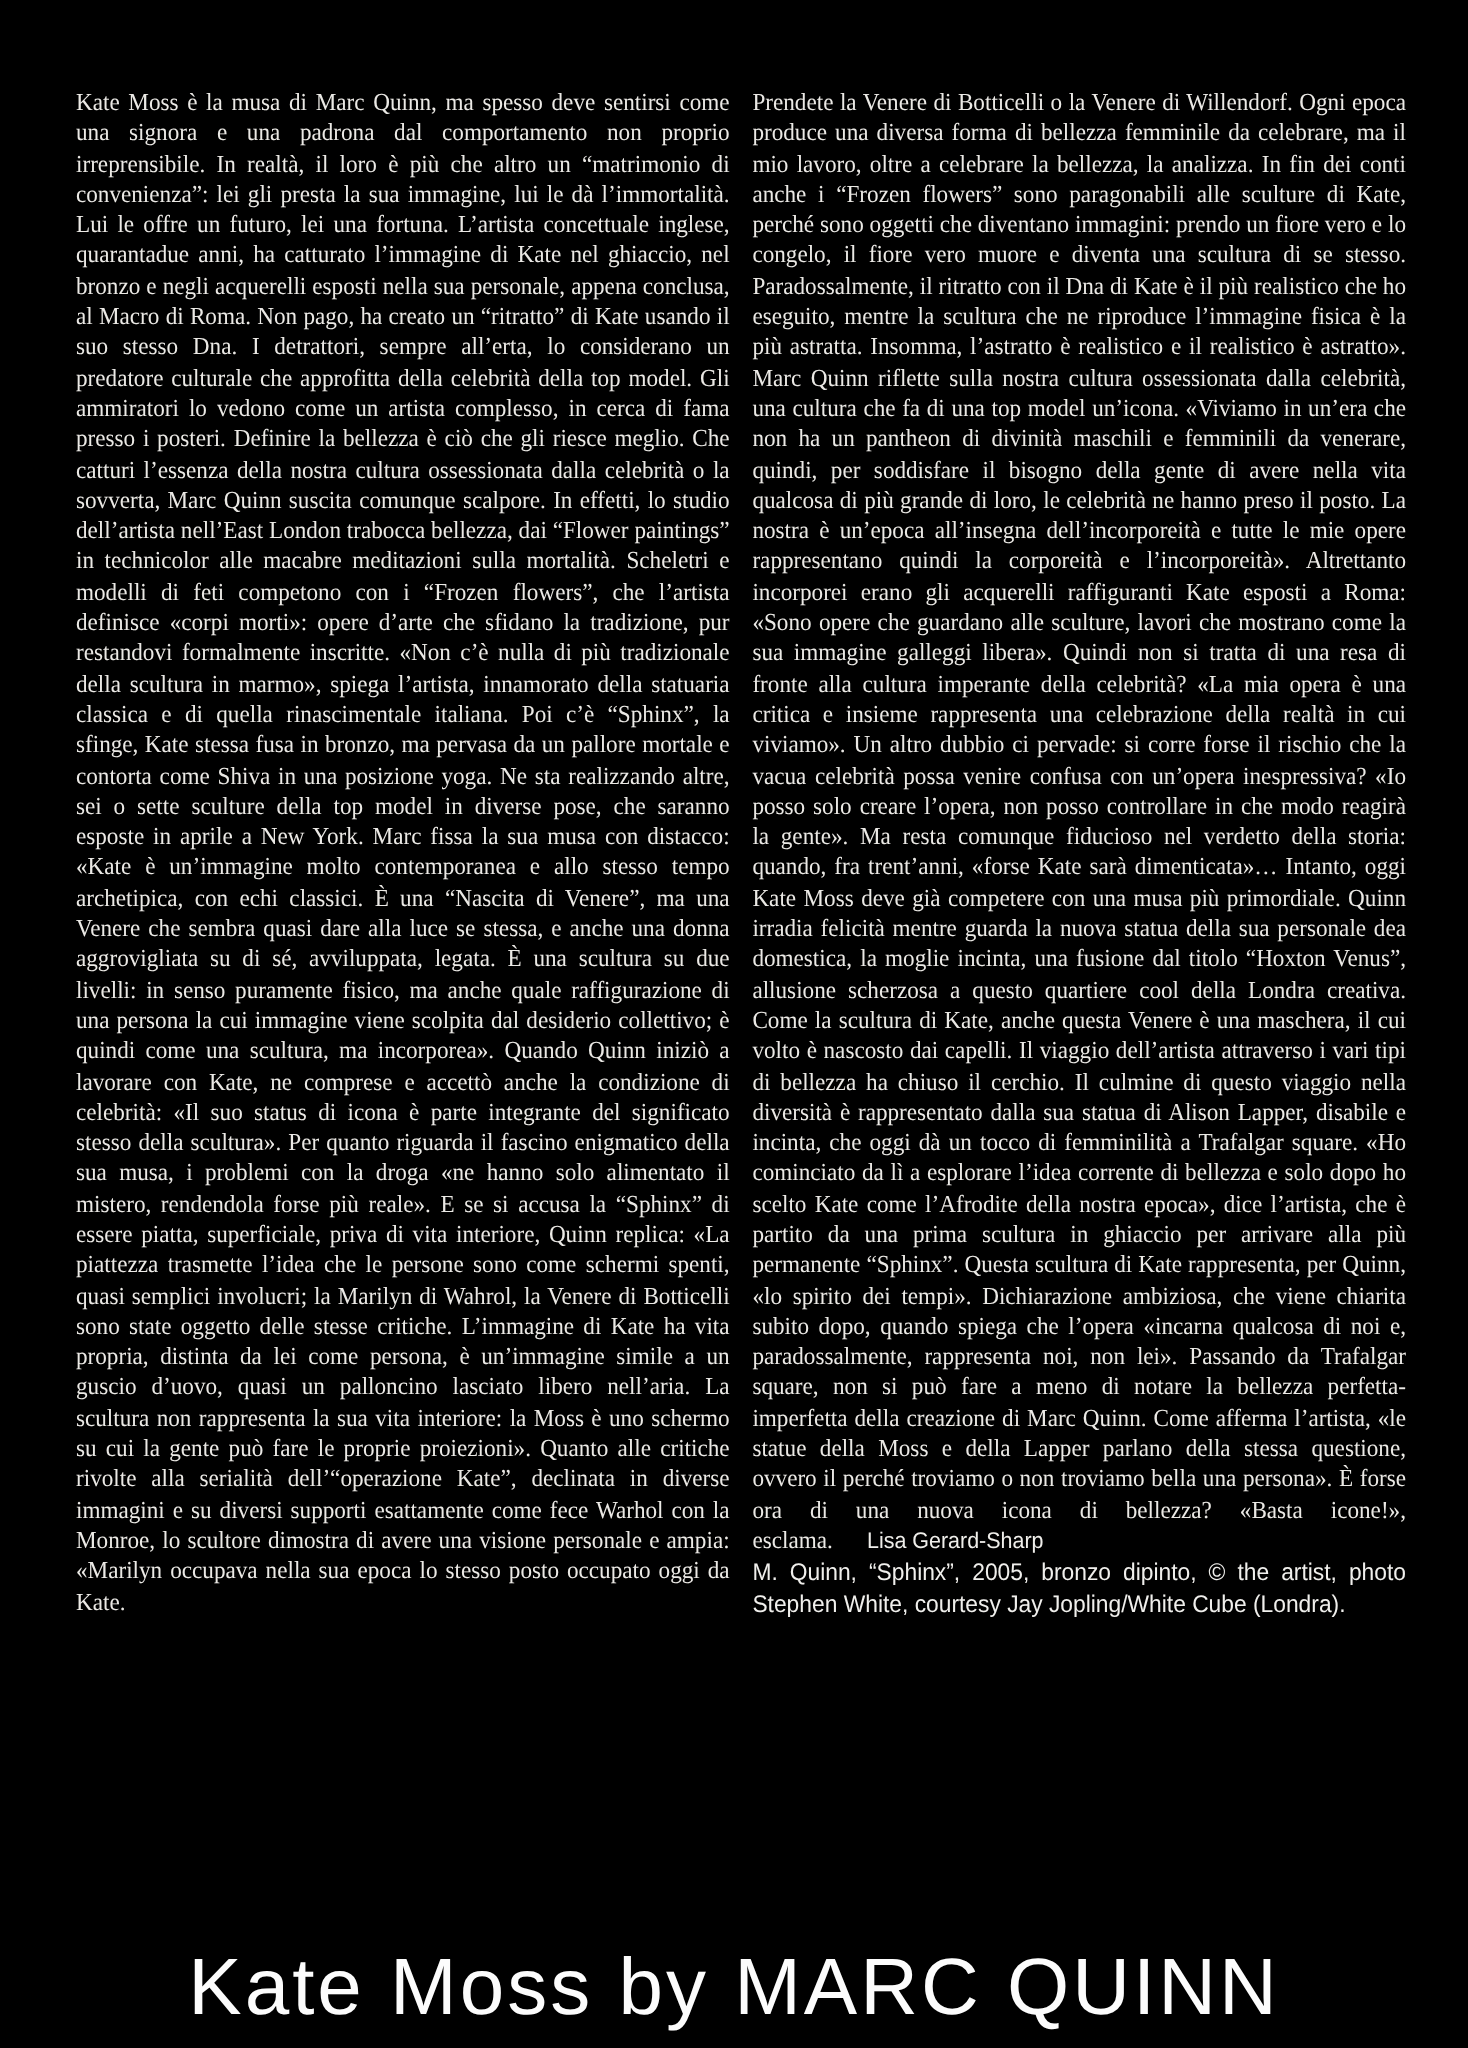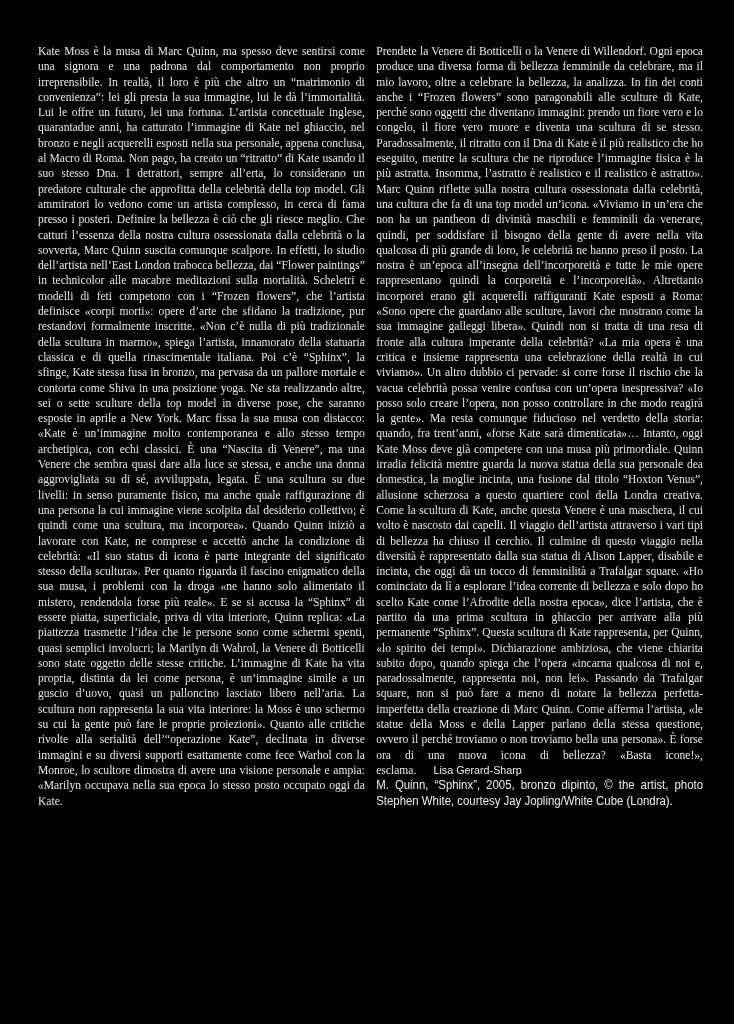--- a/index.html
+++ b/index.html
@@ -77,14 +77,15 @@
       <p>Kate Moss è la musa di Marc Quinn, ma spesso deve sentirsi come una signora e una padrona dal comportamento non proprio irreprensibile. In realtà, il loro è più che altro un “matrimonio di convenienza”: lei gli presta la sua immagine, lui le dà l’immortalità. Lui le offre un futuro, lei una fortuna. L’artista concettuale inglese, quarantadue anni, ha catturato l’immagine di Kate nel ghiaccio, nel bronzo e negli acquerelli esposti nella sua personale, appena conclusa, al Macro di Roma. Non pago, ha creato un “ritratto” di Kate usando il suo stesso Dna. I detrattori, sempre all’erta, lo considerano un predatore culturale che approfitta della celebrità della top model. Gli ammiratori lo vedono come un artista complesso, in cerca di fama presso i posteri. Definire la bellezza è ciò che gli riesce meglio. Che catturi l’essenza della nostra cultura ossessionata dalla celebrità o la sovverta, Marc Quinn suscita comunque scalpore. In effetti, lo studio dell’artista nell’East London trabocca bellezza, dai “Flower paintings” in technicolor alle macabre meditazioni sulla mortalità. Scheletri e modelli di feti competono con i “Frozen flowers”, che l’artista definisce «corpi morti»: opere d’arte che sfidano la tradizione, pur restandovi formalmente inscritte. «Non c’è nulla di più tradizionale della scultura in marmo», spiega l’artista, innamorato della statuaria classica e di quella rinascimentale italiana. Poi c’è “Sphinx”, la sfinge, Kate stessa fusa in bronzo, ma pervasa da un pallore mortale e contorta come Shiva in una posizione yoga. Ne sta realizzando altre, sei o sette sculture della top model in diverse pose, che saranno esposte in aprile a New York. Marc fissa la sua musa con distacco: «Kate è un’immagine molto contemporanea e allo stesso tempo archetipica, con echi classici. È una “Nascita di Venere”, ma una Venere che sembra quasi dare alla luce se stessa, e anche una donna aggrovigliata su di sé, avviluppata, legata. È una scultura su due livelli: in senso puramente fisico, ma anche quale raffigurazione di una persona la cui immagine viene scolpita dal desiderio collettivo; è quindi come una scultura, ma incorporea». Quando Quinn iniziò a lavorare con Kate, ne comprese e accettò anche la condizione di celebrità: «Il suo status di icona è parte integrante del significato stesso della scultura». Per quanto riguarda il fascino enigmatico della sua musa, i problemi con la droga «ne hanno solo alimentato il mistero, rendendola forse più reale». E se si accusa la “Sphinx” di essere piatta, superficiale, priva di vita interiore, Quinn replica: «La piattezza trasmette l’idea che le persone sono come schermi spenti, quasi semplici involucri; la Marilyn di Wahrol, la Venere di Botticelli sono state oggetto delle stesse critiche. L’immagine di Kate ha vita propria, distinta da lei come persona, è un’immagine simile a un guscio d’uovo, quasi un palloncino lasciato libero nell’aria. La scultura non rappresenta la sua vita interiore: la Moss è uno schermo su cui la gente può fare le proprie proiezioni». Quanto alle critiche rivolte alla serialità dell’“operazione Kate”, declinata in diverse immagini e su diversi supporti esattamente come fece Warhol con la Monroe, lo scultore dimostra di avere una visione personale e ampia: «Marilyn occupava nella sua epoca lo stesso posto occupato oggi da Kate.</p>
     </div>
 
     <div class="col" lang="it">
       <p><span>Prendete la Venere di Botticelli o la Venere di Willendorf. Ogni epoca produce una diversa forma di bellezza femminile da celebrare, ma il mio lavoro, oltre a celebrare la bellezza, la analizza. In fin dei conti anche i “Frozen flowers” sono paragonabili alle sculture di Kate, perché sono oggetti che diventano immagini: prendo un fiore vero e lo congelo, il fiore vero muore e diventa una scultura di se stesso. Paradossalmente, il ritratto con il Dna di Kate è il più realistico che ho eseguito, mentre la scultura che ne riproduce l’immagine fisica è la più astratta. Insomma, l’astratto è realistico e il realistico è astratto». Marc Quinn riflette sulla nostra cultura ossessionata dalla celebrità, una cultura che fa di una top model un’icona. «Viviamo in un’era che non ha un pantheon di divinità maschili e femminili da venerare, quindi, per soddisfare il bisogno della gente di avere nella vita qualcosa di più grande di loro, le celebrità ne hanno preso il posto. La nostra è un’epoca all’insegna dell’incorporeità e tutte le mie opere rappresentano quindi la corporeità e l’incorporeità». Altrettanto incorporei erano gli acquerelli raffiguranti Kate esposti a Roma: «Sono opere che guardano alle sculture, lavori che mostrano come la sua immagine galleggi libera». Quindi non si tratta di una resa di fronte alla cultura imperante della celebrità? «La mia opera è una critica e insieme rappresenta una celebrazione della realtà in cui viviamo». Un altro dubbio ci pervade: si corre forse il rischio che la vacua celebrità possa venire confusa con un’opera inespressiva? «Io posso solo creare l’opera, non posso controllare in che modo reagirà la gente». Ma resta comunque fiducioso nel verdetto della storia: quando, fra trent’anni, «forse Kate sarà dimenticata»… Intanto, oggi Kate Moss deve già competere con una musa più primordiale. Quinn irradia felicità mentre guarda la nuova statua della sua personale dea domestica, la moglie incinta, una fusione dal titolo “Hoxton Venus”, allusione scherzosa a questo quartiere cool della Londra creativa. Come la scultura di Kate, anche questa Venere è una maschera, il cui volto è nascosto dai capelli. Il viaggio dell’artista attraverso i vari tipi di bellezza ha chiuso il cerchio. Il culmine di questo viaggio nella diversità è rappresentato dalla sua statua di Alison Lapper, disabile e incinta, che oggi dà un tocco di femminilità a Trafalgar square. «Ho cominciato da lì a esplorare l’idea corrente di bellezza e solo dopo ho scelto Kate come l’Afrodite della nostra epoca», dice l’artista, che è partito da una prima scultura in ghiaccio per arrivare alla più permanente “Sphinx”. Questa scultura di Kate rappresenta, per Quinn, «lo spirito dei tempi». Dichiarazione ambiziosa, che viene chiarita subito dopo, quando spiega che l’opera «incarna qualcosa di noi e, paradossalmente, rappresenta noi, non lei». Passando da Trafalgar square, non si può fare a meno di notare la bellezza perfetta-imperfetta della creazione di Marc Quinn. Come afferma l’artista, «le statue della Moss e della Lapper parlano della stessa questione, ovvero il perché troviamo o non troviamo bella una persona». È forse ora di una nuova icona di bellezza? «Basta icone!», esclama.</span><span class="author">Lisa Gerard-Sharp</span></p>
       <p class="caption">M. Quinn, “Sphinx”, 2005, bronzo dipinto, © the artist, photo Stephen White, courtesy Jay Jopling/White Cube (Londra).</p>
     </div>
 
   </div>
 
+  <div class="footer-title">Kate Moss by MARC QUINN</div>
 
 </div>
 
 </body></html>

